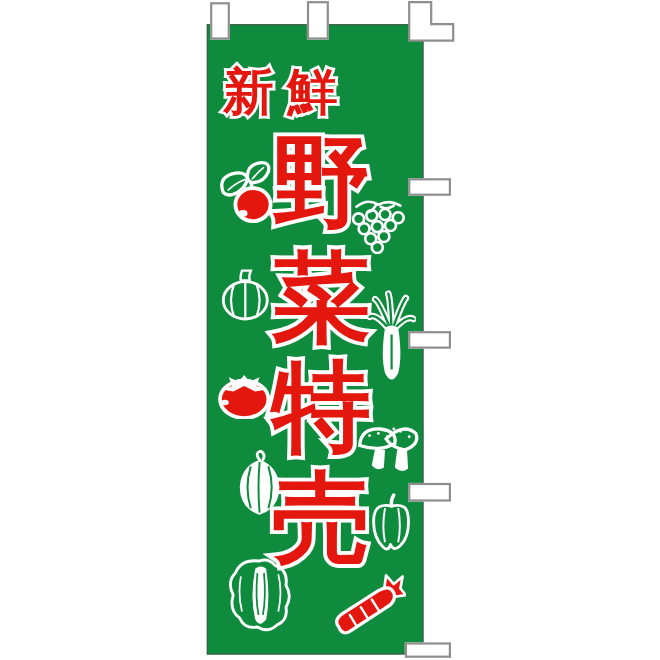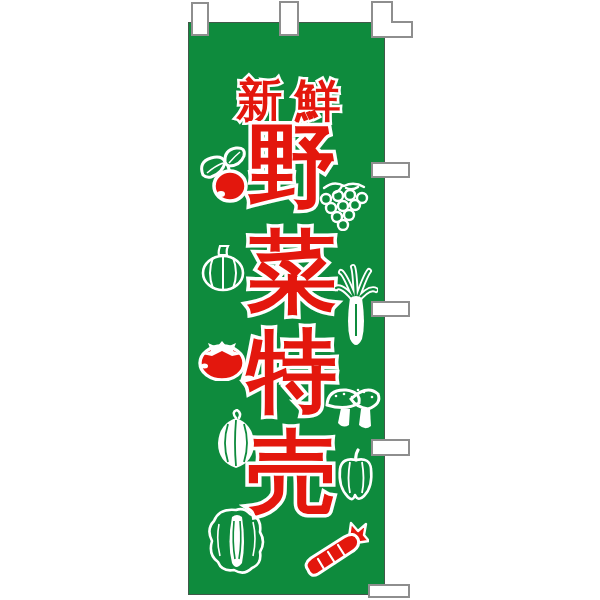--- a/index.html
+++ b/index.html
@@ -14,21 +14,21 @@
     border:1px solid var(--banner-edge,#41584a);
     box-sizing:border-box;z-index:1;
   }
   .tab{
     position:absolute;background:var(--white,#ffffff);
     border:2px solid var(--tab-border,#8e8e8e);
     box-sizing:border-box;z-index:3;
   }
   .ltab{position:absolute;z-index:3;}
   .header-text{
-    position:absolute;left:0;top:51px;width:197px;text-align:center;
+    position:absolute;left:0;top:34px;width:197px;text-align:left;
     font-size:46px;line-height:52px;font-weight:bold;letter-spacing:12px;
     padding-left:14px;box-sizing:border-box;
     color:var(--red,#e3170d);
     -webkit-text-stroke:5px var(--white,#ffffff);
     paint-order:stroke fill;white-space:nowrap;z-index:2;
   }
   .vchar{
     position:absolute;left:103px;transform:translate(-50%,-50%);
     font-size:90px;font-weight:bold;line-height:1;
     color:var(--red,#e3170d);

